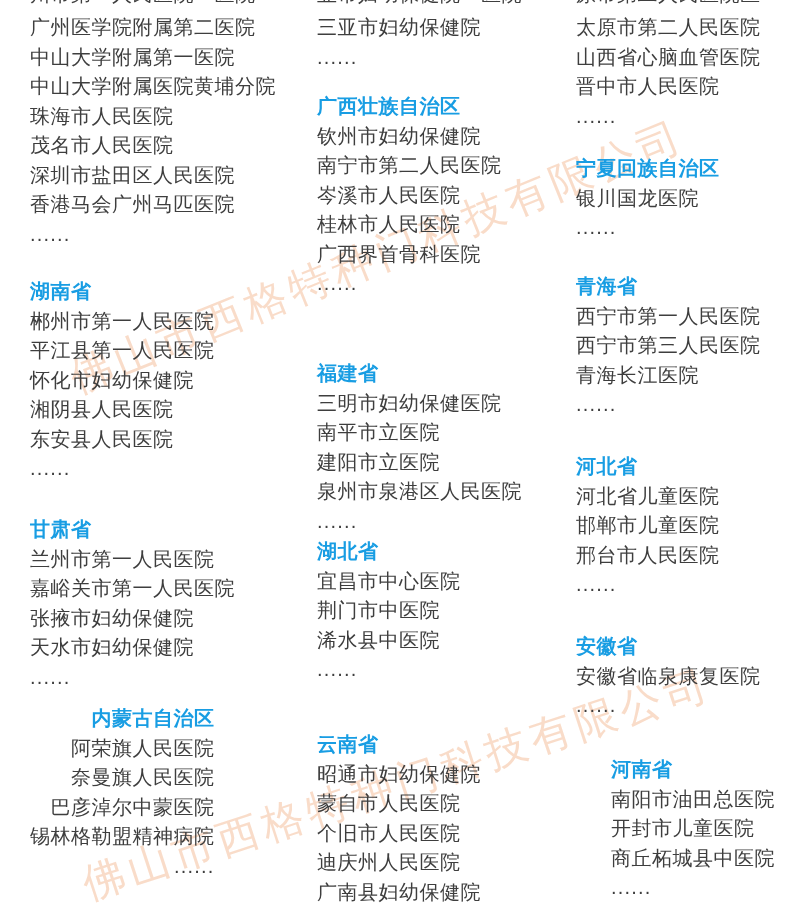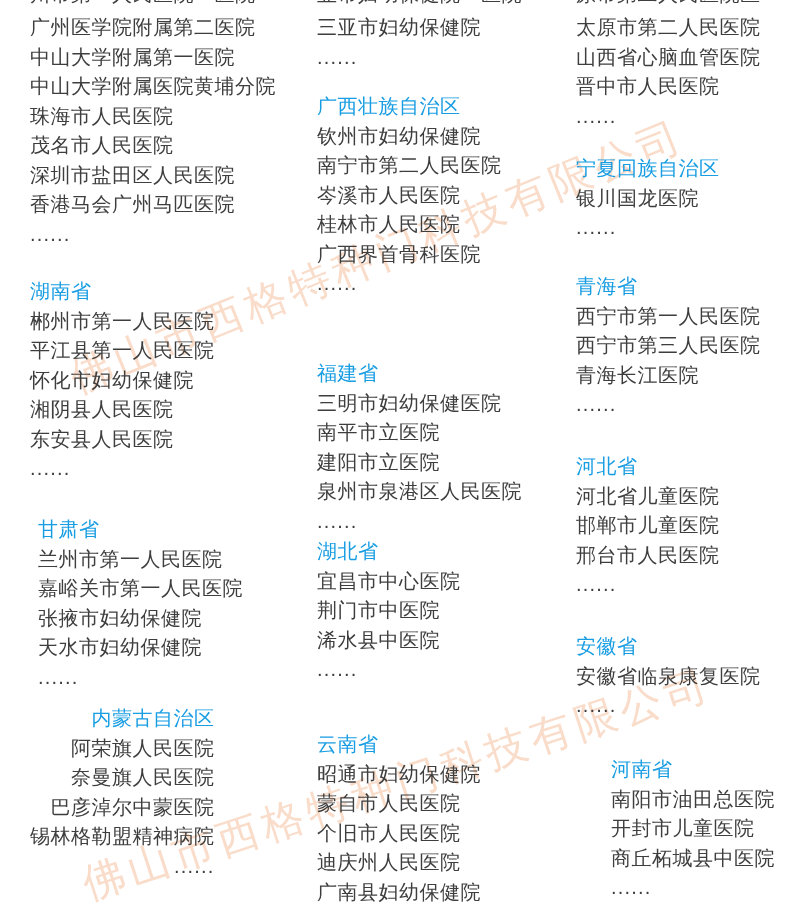--- a/index.html
+++ b/index.html
@@ -29,21 +29,21 @@
   .column{position:absolute;top:0;height:912px;z-index:1;}
   .section{position:absolute;left:0;}
   .row{
     font-size:20px;
     line-height:29.5px;
     letter-spacing:0.5px;
     color:var(--body-text);
     white-space:nowrap;
   }
   .header-row{
-    font-weight:400;
+    font-weight:700;
     color:var(--blue);
   }
   .ellipsis-row{
     letter-spacing:1.2px;
   }
   .clipped-top{
     position:absolute;
     top:-20px;
     font-size:20px;
     line-height:29.5px;
@@ -75,21 +75,21 @@
       </div>
       <div class="section" style="top: 277px;">
         <div class="row header-row">湖南省</div>
         <div class="row">郴州市第一人民医院</div>
         <div class="row">平江县第一人民医院</div>
         <div class="row">怀化市妇幼保健院</div>
         <div class="row">湘阴县人民医院</div>
         <div class="row">东安县人民医院</div>
         <div class="row ellipsis-row">......</div>
       </div>
-      <div class="section" style="top: 515px; margin-left: 8px;">
+      <div class="section" style="top: 515px;">
         <div class="row header-row">甘肃省</div>
         <div class="row">兰州市第一人民医院</div>
         <div class="row">嘉峪关市第一人民医院</div>
         <div class="row">张掖市妇幼保健院</div>
         <div class="row">天水市妇幼保健院</div>
         <div class="row ellipsis-row">......</div>
       </div>
       <div class="section" style="top: 704px; text-align: right;">
         <div class="row header-row">内蒙古自治区</div>
         <div class="row">阿荣旗人民医院</div>

